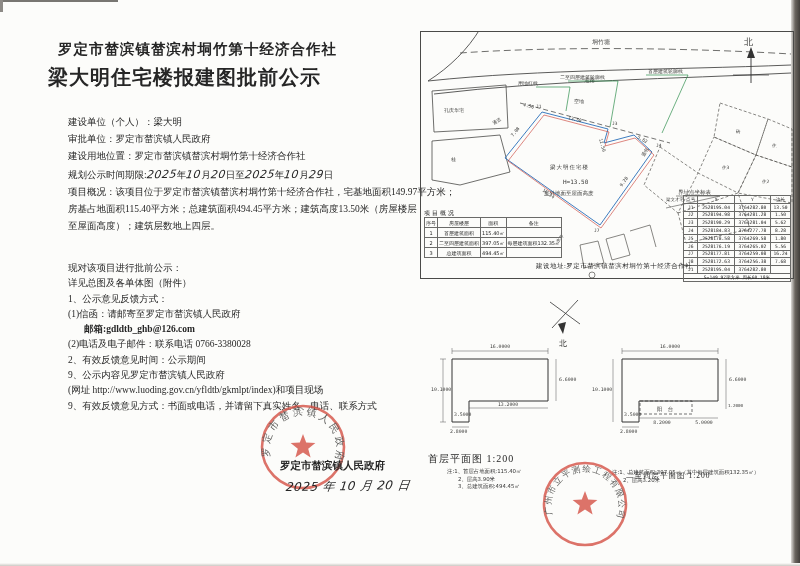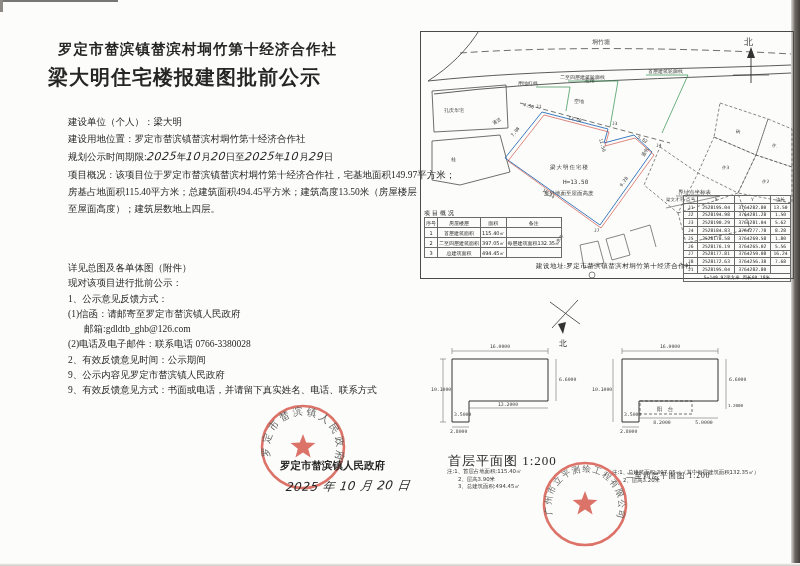--- a/index.html
+++ b/index.html
@@ -22,21 +22,21 @@
   .seal{opacity:.82;z-index:4;}
   #frame{left:420px;top:31px;width:374px;height:248px;border:1px solid #4a4a48;box-sizing:border-box;background:transparent;}
   #pt-title{left:424px;top:209px;width:122px;font-size:6px;letter-spacing:2px;}
   table{border-collapse:collapse;}
   td,th{border:0.5px solid #6a6a68;padding:0 1px;font-weight:normal;white-space:nowrap;overflow:hidden;}
   #project-table{left:424px;top:217px;width:122px;font-size:5px;font-family:"DejaVu Sans",sans-serif;}
   #project-table td,#project-table th{height:9px;text-align:center;}
   #coord-table{left:683px;top:195px;width:108px;font-size:4.6px;font-family:"DejaVu Sans Mono",monospace;}
   #coord-table td,#coord-table th{height:6.8px;text-align:center;}
   #address{left:536px;top:262px;font-size:6.5px;letter-spacing:0.5px;}
-  #caption1{left:448px;top:452px;width:110px;font-size:13px;letter-spacing:1px;}
+  #caption1{left:428px;top:452px;width:110px;font-size:10px;letter-spacing:1px;}
   #caption2{left:626px;top:453px;width:134px;font-size:7.5px;letter-spacing:1px;margin-top:18px;}
   .notes{font-size:5.4px;line-height:7.6px;font-family:"DejaVu Sans",sans-serif;color:#333;}
   #notes1{left:447px;top:468px;}
   #notes2{left:612px;top:469px;}
   svg text{font-family:"DejaVu Sans",sans-serif;fill:#3a3a38;}
   svg text.num{font-family:"DejaVu Sans Mono",monospace;}
   #edge-right{left:791px;top:0;width:9px;height:566px;background:linear-gradient(90deg,#dddbd7,#6b6660 45%,#413e3a);}
   #edge-top{left:0;top:0;width:118px;height:2px;background:#787672;}
   #edge-corner{left:0;top:0;width:3px;height:12px;background:#8d8a86;}
   #edge-bottom{left:0;top:563px;width:800px;height:3px;background:linear-gradient(#fcfcfa,#ccc9c4);}
@@ -46,35 +46,37 @@
 
 <div class="abs" id="edge-right"></div>
 <div class="abs" id="edge-top"></div>
 <div class="abs" id="edge-corner"></div>
 <div class="abs" id="edge-bottom"></div>
 
 <div class="abs center" id="title1">罗定市榃滨镇榃滨村垌竹第十经济合作社</div>
 <div class="abs center" id="title2">梁大明住宅楼报建图批前公示</div>
 <div class="abs" id="block1">
     <div class="tline">建设单位（个人）：梁大明</div>
+    <div class="tline">审批单位：罗定市榃滨镇人民政府</div>
     <div class="tline">建设用地位置：罗定市榃滨镇榃滨村垌竹第十经济合作社</div>
     <div class="tline"><span>规划公示时间期限:</span><span class="hw">2025</span><span>年</span><span class="hw">10</span><span>月</span><span class="hw">20</span><span>日至</span><span class="hw">2025</span><span>年</span><span class="hw">10</span><span>月</span><span class="hw">29</span><span>日</span></div>
     <div class="tline">项目概况：该项目位于罗定市榃滨镇榃滨村垌竹第十经济合作社，宅基地面积149.97平方米；</div>
     <div class="tline">房基占地面积115.40平方米；总建筑面积494.45平方米；建筑高度13.50米（房屋楼层</div>
     <div class="tline">至屋面高度）；建筑层数地上四层。</div>
   </div>
 <div class="abs" id="block2">
+    <div class="tline">现对该项目进行批前公示：</div>
     <div class="tline">详见总图及各单体图（附件）</div>
-    <div class="tline">现对该项目进行批前公示：</div>
     <div class="tline">1、公示意见反馈方式：</div>
     <div class="tline">(1)信函：请邮寄至罗定市榃滨镇人民政府</div>
-    <div class="tline" style="padding-left: 16px;">邮箱:gdldtb_ghb@126.com</div>
+    <div class="tline" style="padding-left: 16px; font-weight: bold;">邮箱:gdldtb_ghb@126.com</div>
     <div class="tline">(2)电话及电子邮件：联系电话 0766-3380028</div>
     <div class="tline">2、有效反馈意见时间：公示期间</div>
     <div class="tline">9、公示内容见罗定市榃滨镇人民政府</div>
+    <div class="tline">(网址 http://www.luoding.gov.cn/yfldtb/gkmlpt/index)和项目现场</div>
     <div class="tline">9、有效反馈意见方式：书面或电话，并请留下真实姓名、电话、联系方式</div>
   </div>
 <div class="abs" id="issuer">罗定市榃滨镇人民政府</div>
 <div class="abs hw" id="date1">2025 年 10 月 20 日</div>
 
 <svg class="abs seal" style="left:255px;top:399px" width="96" height="96" viewBox="0 0 96 96">
   <defs>
       <path id="arc1" d="M 15.5,59.6 A 34,34 0 1 1 80.5,59.6" fill="none"></path>
     </defs>
   <circle cx="48" cy="48" r="41" fill="none" stroke="#d6554a" stroke-width="2.6"></circle>

